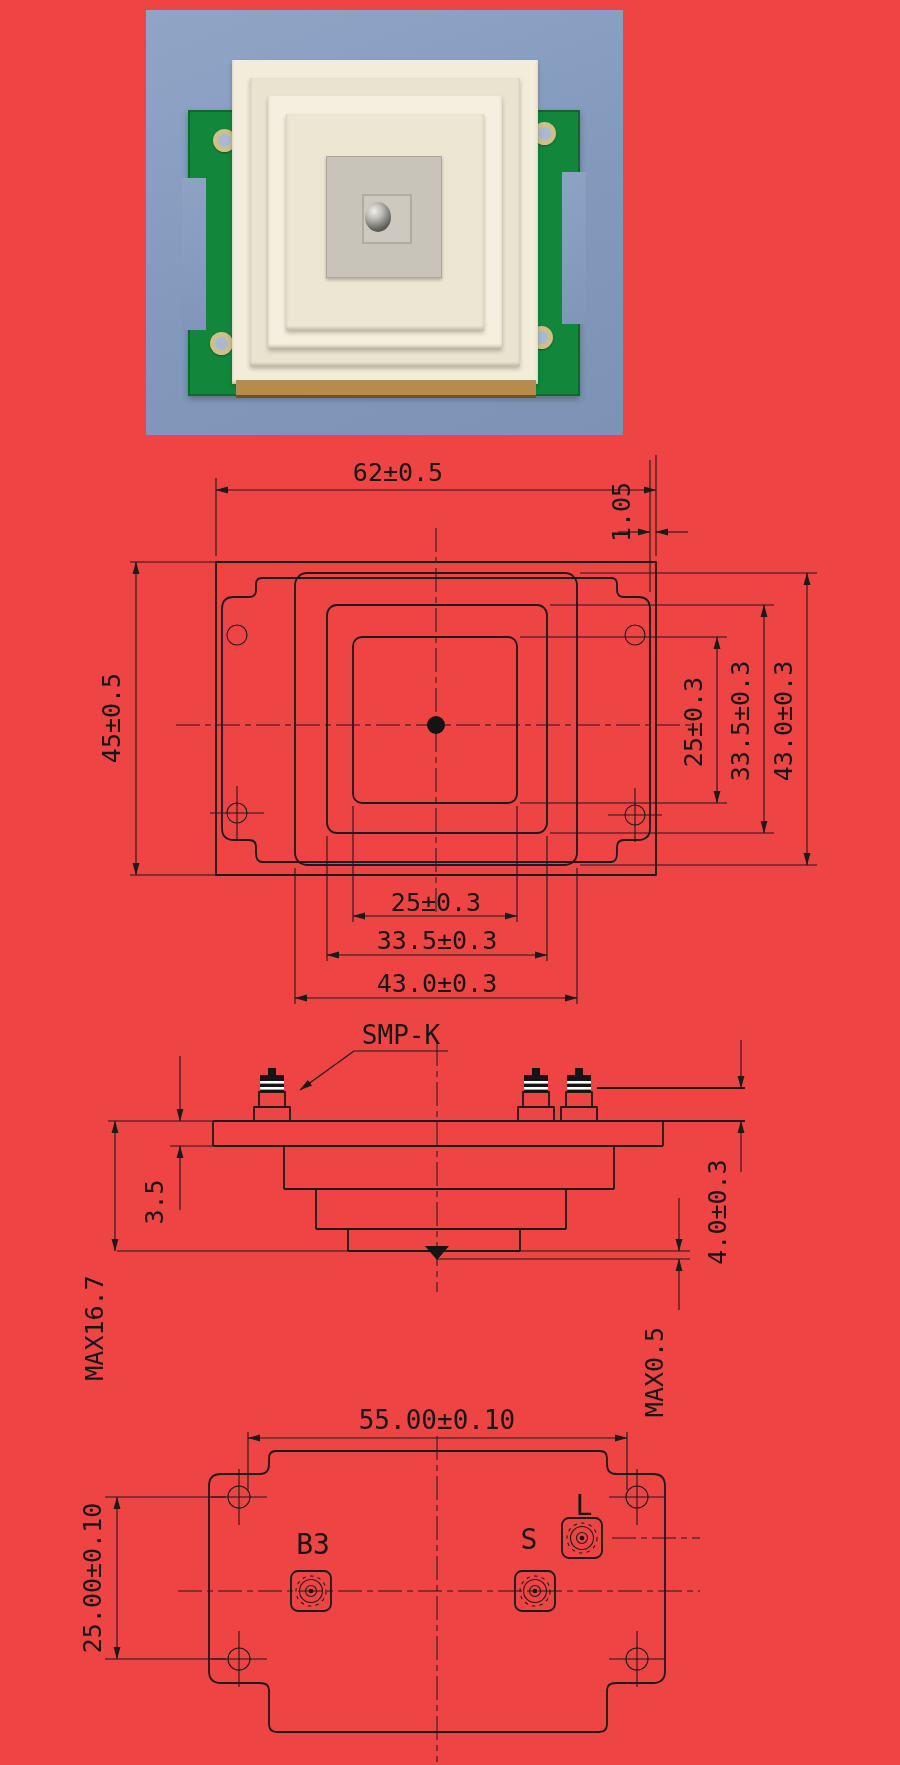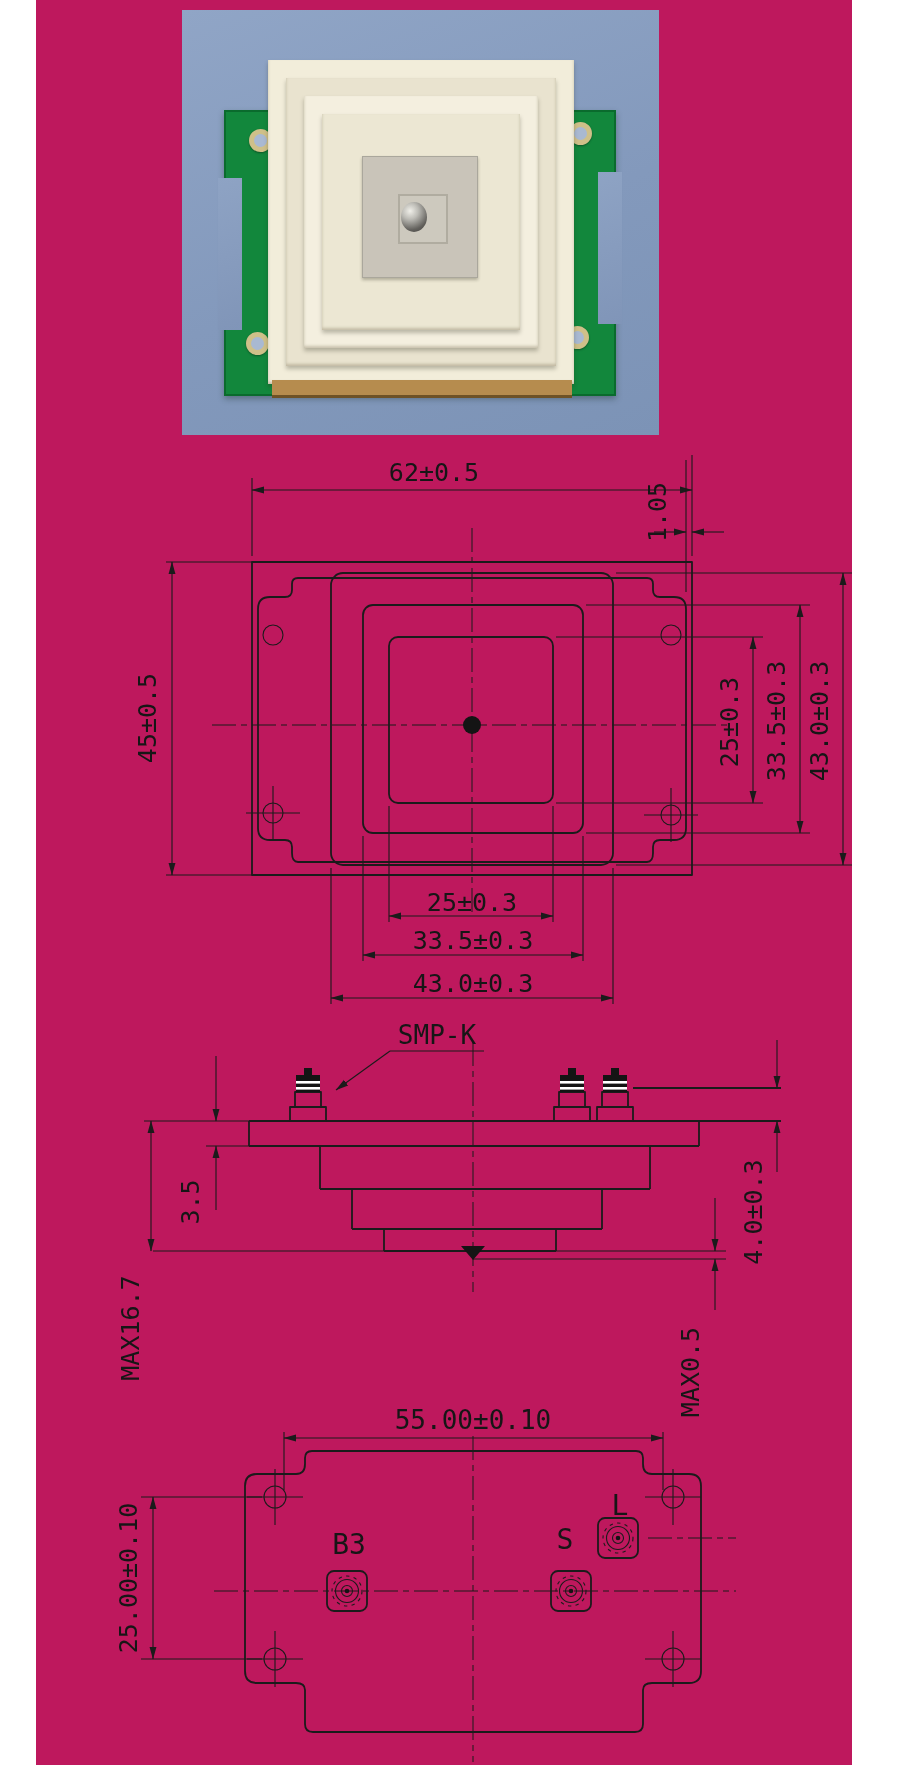--- a/index.html
+++ b/index.html
@@ -1,17 +1,17 @@
 <!DOCTYPE html>
 <html><head>
 <meta charset="utf-8">
 <style>
   html,body{margin:0;padding:0;background:#ffffff;}
-  #page{position:relative;width:816px;height:1765px;background:#be185d;overflow:hidden;
-        font-family:"DejaVu Sans Mono", monospace;margin-left:36px;}
+  #page{position:relative;width:900px;height:1765px;background:#ef4444;overflow:hidden;
+        font-family:"DejaVu Sans Mono", monospace;}
 
   
   #photo{position:absolute;left:146px;top:10px;width:477px;height:425px;
          background:linear-gradient(160deg,#90a5c6 0%,#8399bc 55%,#7c93b6 100%);}
   .abs{position:absolute;}
   #pcb{left:42px;top:100px;width:392px;height:286px;background:#12873c;
        box-shadow:inset 0 0 0 2px #0a6b2d, 0 3px 6px rgba(20,40,30,.35);}
   .waist{background:linear-gradient(160deg,#8ea3c4,#8095b8);}
   #waist-l{left:36px;top:168px;width:24px;height:152px;}
   #waist-r{left:416px;top:162px;width:24px;height:152px;}

